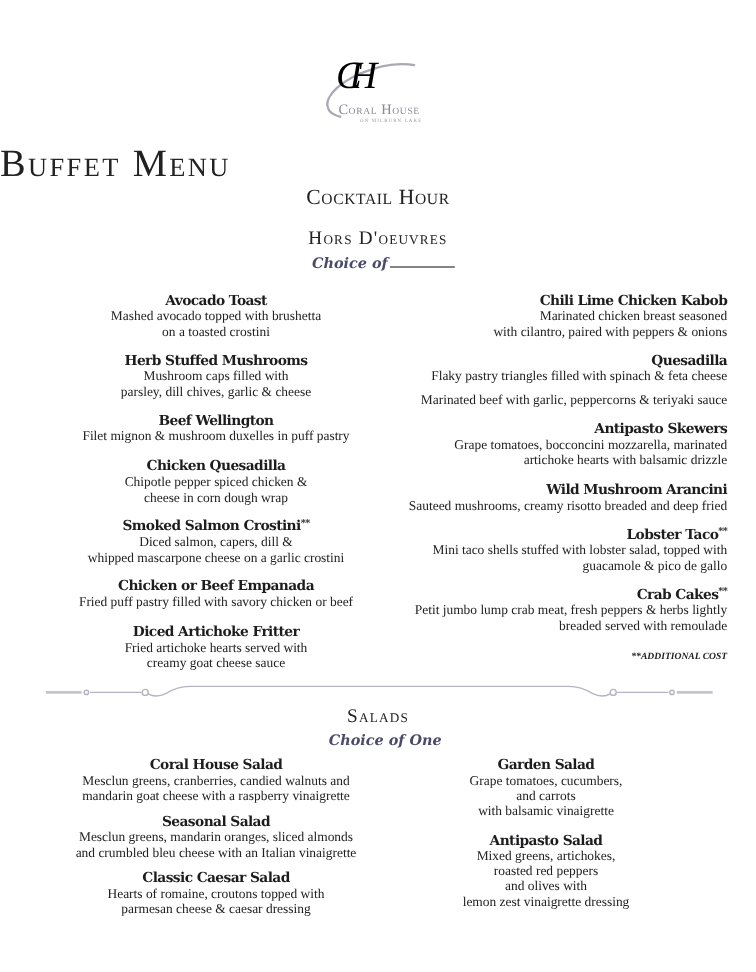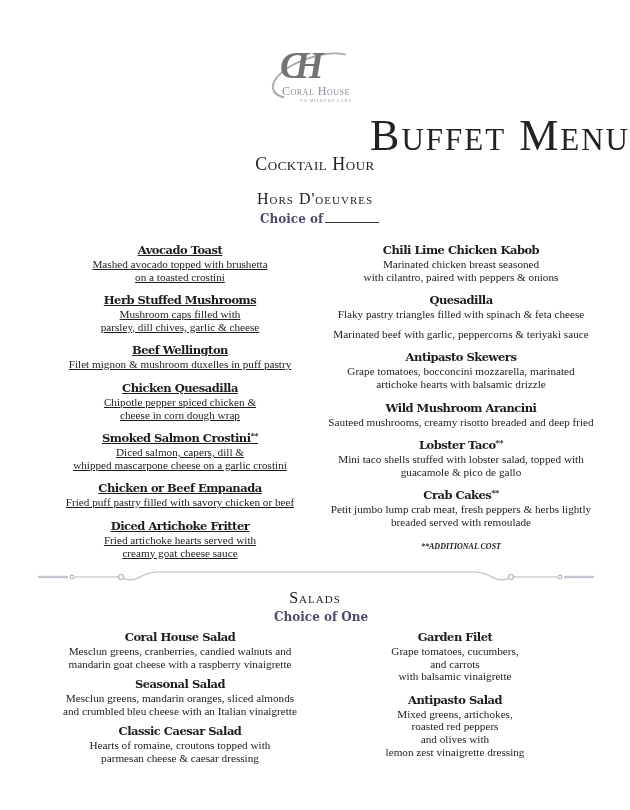--- a/index.html
+++ b/index.html
@@ -1,35 +1,35 @@
 <!DOCTYPE html>
 <html><head>
 <meta charset="utf-8">
 <style>
   * { margin:0; padding:0; box-sizing:border-box; }
   html, body { width:630px; height:810px; background:#ffffff; overflow:hidden; }
   body { position:relative; font-family:"Liberation Serif","DejaVu Serif",serif; color:#1d1d1f; }
 
   .logo { position:absolute; left:268px; top:44px; width:100px; height:62px; }
   .logo .mono { position:absolute; left:12px; top:0; width:60px; height:44px;
-    font-family:"Liberation Serif",serif; font-size:37px; font-weight:bold; color:#737373;
+    font-family:"Liberation Serif",serif; font-size:32px; font-weight:normal; color:#000000;
     letter-spacing:-10px; font-style:italic; }
   .logo .swoosh { position:absolute; left:2px; top:12px; width:90px; height:40px;
     border:2px solid #a9a9b4; border-radius:50%; border-color:#a9a9b4 transparent transparent #a9a9b4; transform:rotate(-18deg); }
   .logo .name { position:absolute; left:14px; top:40px; font-size:12px; color:#8a8a94;
     font-variant:small-caps; letter-spacing:0.5px; white-space:nowrap; }
   .logo .tag { position:absolute; left:32px; top:54px; font-size:4px; color:#9a9aa3; letter-spacing:1px; white-space:nowrap; }
 
-  .title { position:absolute; left:0; width:630px; top:112px; text-align:right;
-    font-size:44px; font-variant:small-caps; letter-spacing:2px; color:#222; line-height:48px; }
+  .title { position:absolute; left:0; width:630px; top:112px; text-align:left;
+    font-size:32px; font-variant:small-caps; letter-spacing:2px; color:#222; line-height:48px; }
   .subtitle { position:absolute; left:0; width:630px; top:154px; text-align:center;
     font-size:18px; font-variant:small-caps; letter-spacing:0.5px; color:#222; }
   .section-head { position:absolute; left:0; width:630px; text-align:center;
     font-size:16px; font-variant:small-caps; letter-spacing:1px; color:#222; }
-  .choice { position:absolute; font-family:"DejaVu Serif",serif; font-weight:bold;
+  .choice { position:absolute; font-family:"DejaVu Serif",serif; font-style:italic; font-weight:bold;
     font-size:12px; color:#4b4a6a; white-space:nowrap; }
   .choice .rule { display:inline-block; width:54px; border-bottom:1px solid #333; vertical-align:baseline; margin-left:2px; }
 
   .col { position:absolute; text-align:center; }
   .item { margin-bottom:7px; }
   .item-name { font-family:"DejaVu Serif",serif; font-weight:bold; font-size:11.5px;
     letter-spacing:-0.5px; color:#1d1d1f; line-height:15px; }
   .item-name sup { font-size:8px; vertical-align:4px; }
   .item-desc { font-size:11.2px; line-height:12.6px; color:#222; white-space:pre-line; }
   .note { font-size:8px; font-style:italic; font-weight:bold; color:#222; margin-top:13px; }
@@ -47,21 +47,21 @@
 </div>
 
 <div class="title">Buffet Menu</div>
 <div class="subtitle">Cocktail Hour</div>
 
 <div class="section-head" style="top:190px;font-family:Liberation Serif, serif;">Hors D'oeuvres</div>
 <div class="choice" style="left:260px; top:212px;">
   <span>Choice of</span><span class="rule"></span>
 </div>
 
-<div class="col" style="left:40px; top:240px; width:280px;text-decoration:underline;">
+<div class="col" style="left:40px; top:240px; width:280px;">
   <div class="item">
     <div class="item-name"><span>Avocado Toast</span><sup></sup></div>
     <div class="item-desc">Mashed avocado topped with brushetta
 on a toasted crostini</div>
   </div>
   <div class="item">
     <div class="item-name"><span>Herb Stuffed Mushrooms</span><sup></sup></div>
     <div class="item-desc">Mushroom caps filled with
 parsley, dill chives, garlic &amp; cheese</div>
   </div>
@@ -83,21 +83,21 @@
     <div class="item-name"><span>Chicken or Beef Empanada</span><sup></sup></div>
     <div class="item-desc">Fried puff pastry filled with savory chicken or beef</div>
   </div>
   <div class="item">
     <div class="item-name"><span>Diced Artichoke Fritter</span><sup></sup></div>
     <div class="item-desc">Fried artichoke hearts served with
 creamy goat cheese sauce</div>
   </div>
 </div>
 
-<div class="col" style="left:316px; top:240px; width:290px;">
+<div class="col" style="left:316px; top:240px; width:290px;text-align:right;">
   <div class="item">
     <div class="item-name"><span>Chili Lime Chicken Kabob</span><sup></sup></div>
     <div class="item-desc">Marinated chicken breast seasoned
 with cilantro, paired with peppers &amp; onions</div>
   </div>
   <div class="item">
     <div class="item-name"><span>Quesadilla</span><sup></sup></div>
     <div class="item-desc">Flaky pastry triangles filled with spinach &amp; feta cheese</div>
   </div>
   <div class="item">
@@ -155,21 +155,21 @@
   </div>
   <div class="item">
     <div class="item-name">Classic Caesar Salad</div>
     <div class="item-desc">Hearts of romaine, croutons topped with
 parmesan cheese &amp; caesar dressing</div>
   </div>
 </div>
 
 <div class="col" style="left:330px; top:630px; width:250px;">
   <div class="item" style="margin-bottom:10px;">
-    <div class="item-name">Garden Filet</div>
+    <div class="item-name">Garden Salad</div>
     <div class="item-desc">Grape tomatoes, cucumbers,
 and carrots
 with balsamic vinaigrette</div>
   </div>
   <div class="item">
     <div class="item-name">Antipasto Salad</div>
     <div class="item-desc">Mixed greens, artichokes,
 roasted red peppers
 and olives with
 lemon zest vinaigrette dressing</div>

